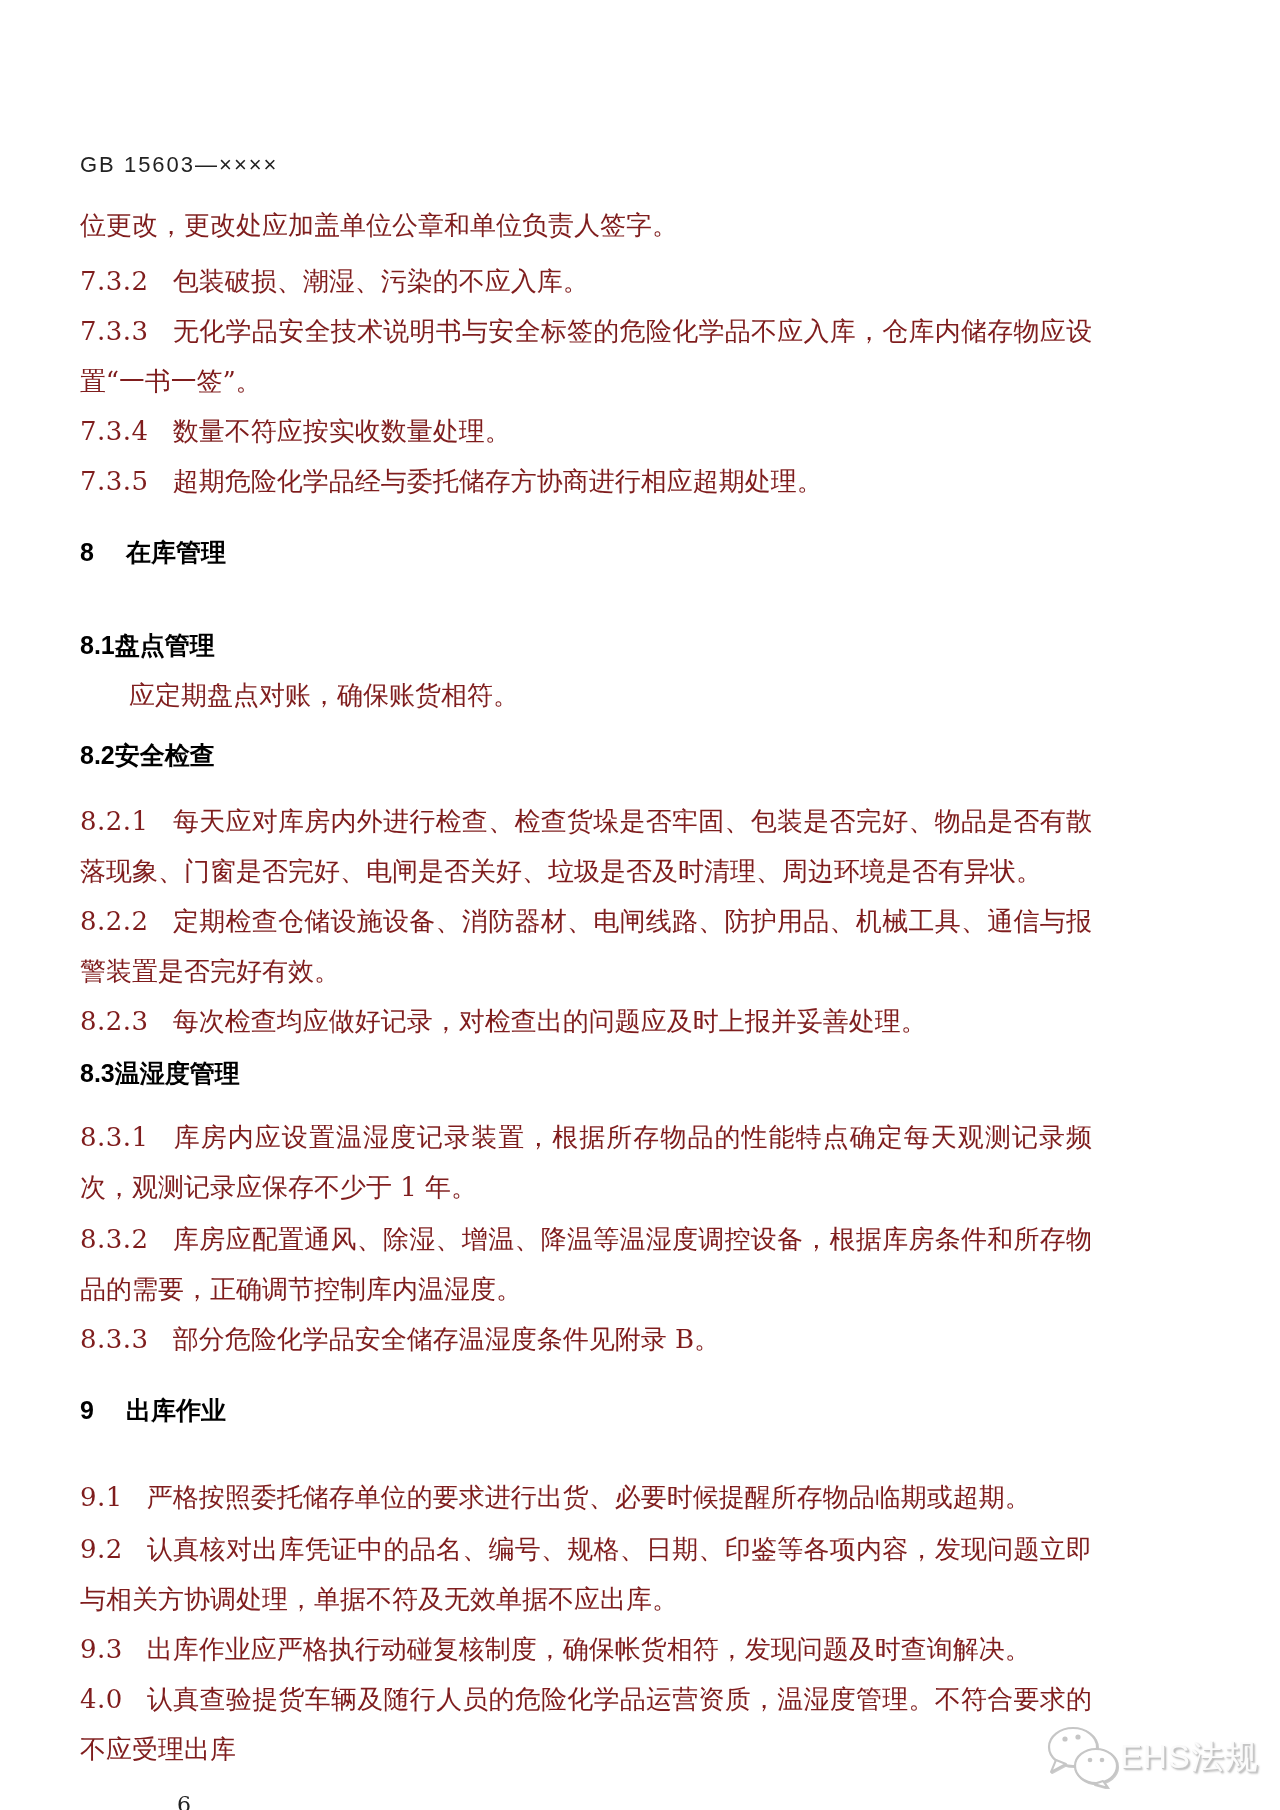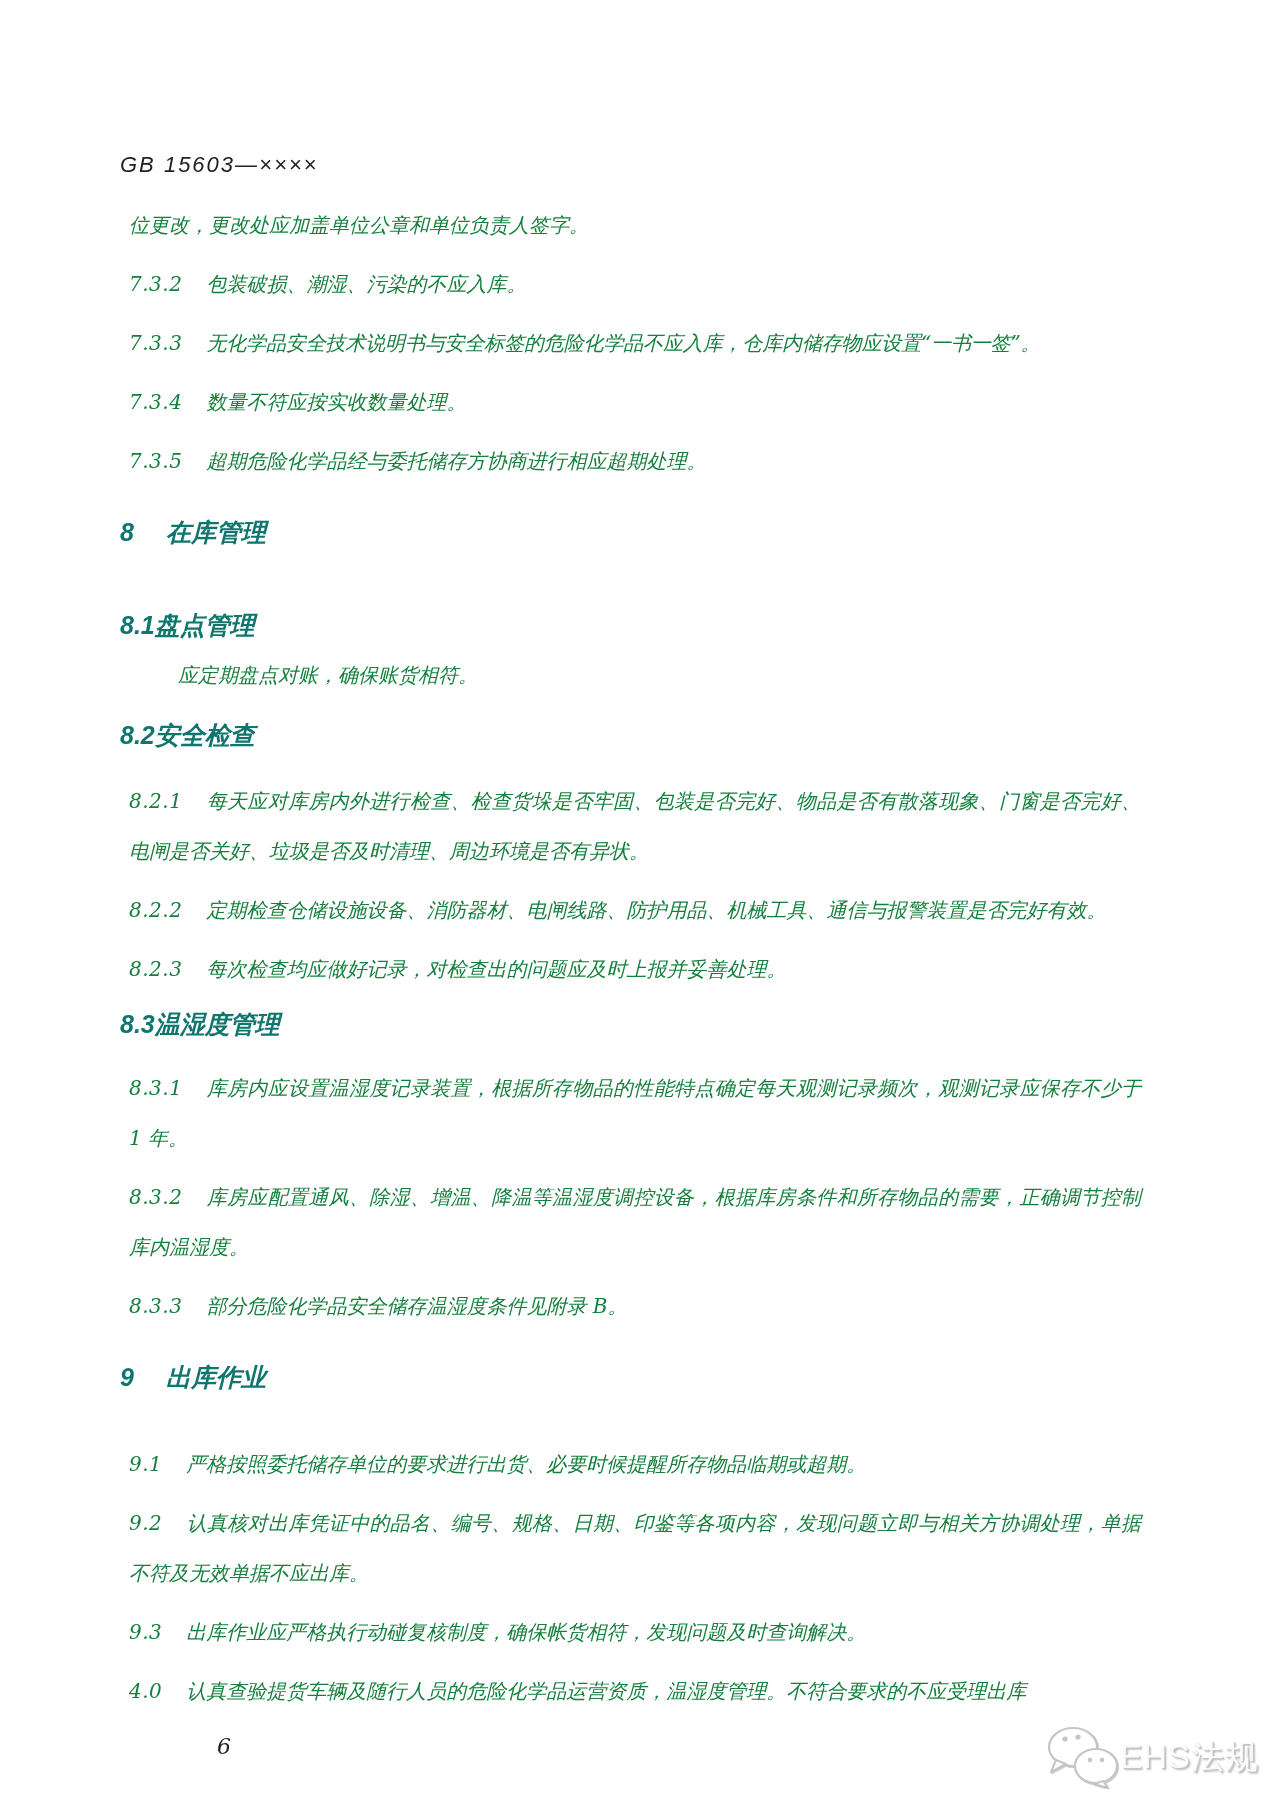--- a/index.html
+++ b/index.html
@@ -11,57 +11,56 @@
     height: 1810px;
     background: #ffffff;
     position: relative;
     overflow: hidden;
     font-family: "DejaVu Serif", "Liberation Serif", serif;
   }
   .page {
     position: absolute;
     inset: 0;
     box-sizing: border-box;
-    padding: 0 120px 0 120px;
-    font-style: italic;
+    padding: 0 120px 0 80px;
   }
   .running-header {
     font-family: "Liberation Sans", "DejaVu Sans", sans-serif;
     font-size: 22px;
     line-height: 30px;
     letter-spacing: 2px;
     color: #222222;
     font-weight: 500;
   }
   .body-para {
-    margin: 9px;
+    margin: 0;
     width: 1012px;
-    font-size: 20px;
+    font-size: 26px;
     line-height: 50px;
     text-align: justify;
-    color: #15803d;
+    color: #7f1d1d;
     font-family: "DejaVu Serif", "Liberation Serif", serif;
   }
   .body-para .num {
     margin-right: 24px;
     letter-spacing: 0.5px;
   }
   .body-para.tight {
     letter-spacing: -0.15px;
   }
   .body-para.indent {
     text-indent: 49px;
   }
   .heading {
     margin: 0;
     font-family: "Liberation Sans", "DejaVu Sans", sans-serif;
     font-weight: 700;
     font-size: 25px;
     line-height: 42px;
-    color: #0f766e;
+    color: #000000;
   }
   .heading .h-num {
     font-weight: 700;
   }
   .heading.lvl1 .h-num { margin-right: 32px; }
   .heading.lvl2 .h-num { }
   .page-num {
     font-size: 22px;
     line-height: 30px;
     color: #222222;

